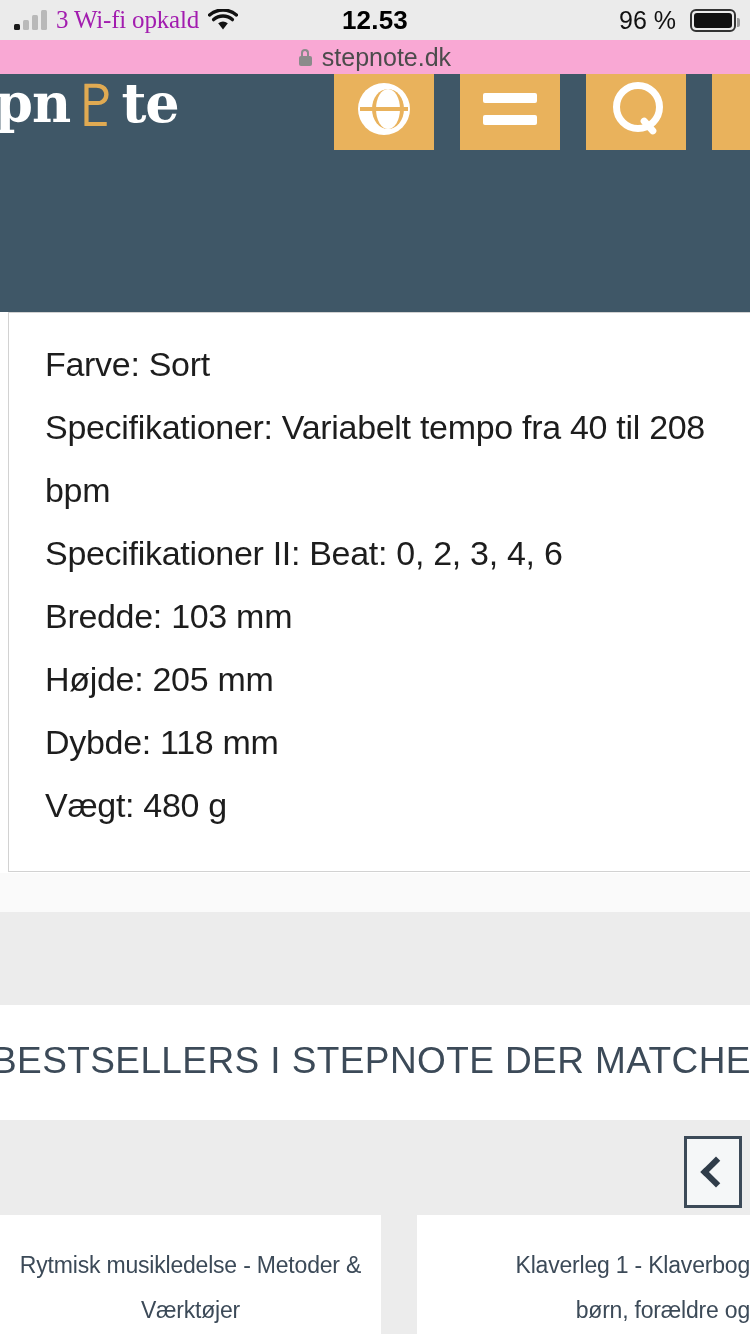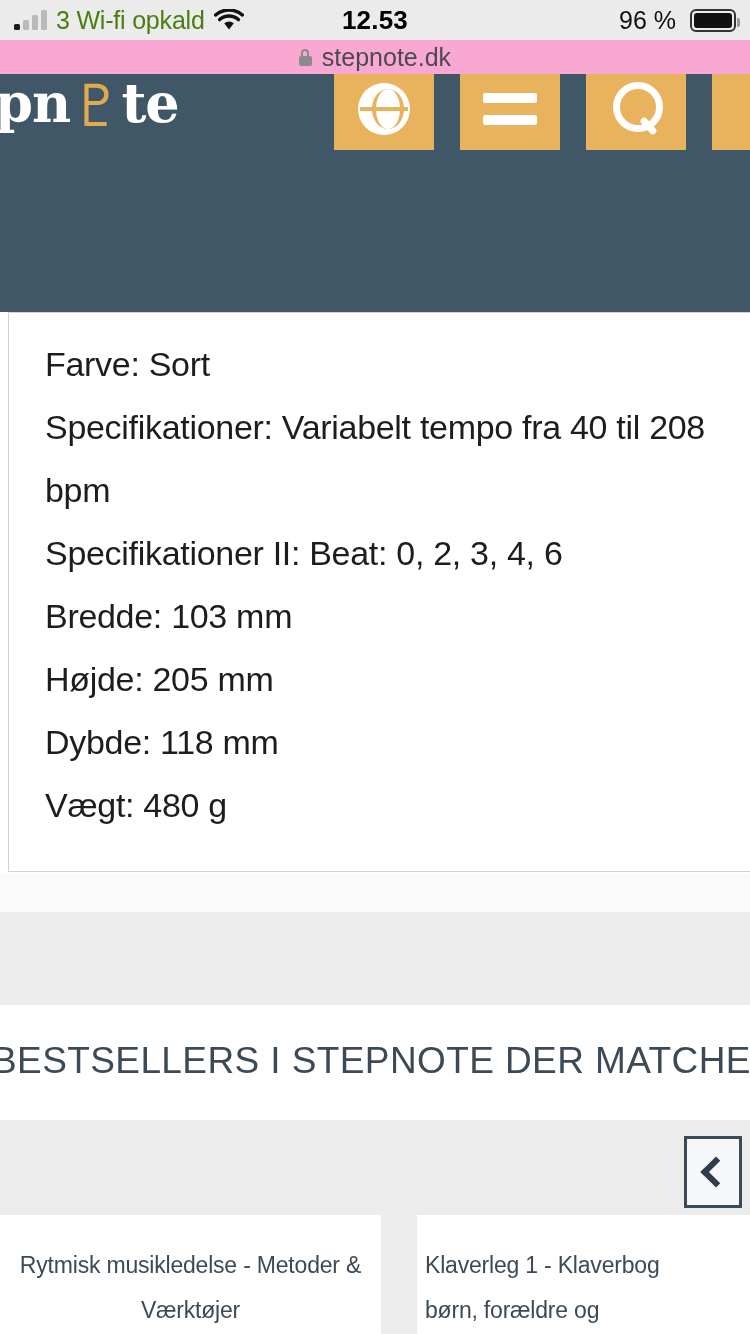--- a/index.html
+++ b/index.html
@@ -15,21 +15,21 @@
     position:absolute; top:0; left:0; width:750px; height:40px;
     background:#ebebeb; display:flex; align-items:center;
   }
   .sb-left { display:flex; align-items:center; gap:9px; padding-left:14px; flex:0 0 auto; }
   .sig { display:flex; align-items:flex-end; gap:3px; height:20px; }
   .sig i { display:block; width:6px; background:#b9b9b9; border-radius:1.5px; }
   .sig i:nth-child(1){ height:6px; background:#1b1b1b; }
   .sig i:nth-child(2){ height:10px; }
   .sig i:nth-child(3){ height:15px; }
   .sig i:nth-child(4){ height:20px; }
-  .sb-carrier { font-size:25px; color:#4d7c0f; letter-spacing:-0.2px; }
+  .sb-carrier { font-size:25px; color:#a21caf; letter-spacing:-0.2px;font-family:Liberation Serif, serif; }
   .wifi { width:30px; height:22px; position:relative; }
   .sb-center {
     position:absolute; left:0; right:0; text-align:center;
     font-size:26px; font-weight:bold; color:#000000; letter-spacing:0.2px;
   }
   .sb-right {
     margin-left:auto; padding-right:14px; display:flex; align-items:center; gap:14px;
     position:relative; z-index:2;
   }
   .sb-batt-text { font-size:25px; color:#111; }
@@ -140,21 +140,21 @@
     background:#ffffff; height:119px; display:flex; align-items:flex-start;
     justify-content:center; padding-top:28px;
   }
   .card.c1 { width:381px; }
   .card-gap { width:36px; }
   .card.c2 { width:333px; }
   .card-title {
     font-size:23px; color:#3c4a58; line-height:45px; text-align:center;
     letter-spacing:-0.2px;
   }
-  .card.c2 .card-title { white-space:nowrap; text-align:left; width:380px; margin-left:8px; }
+  .card.c2 .card-title { white-space:nowrap; text-align:right; width:380px; margin-left:8px; }
 </style>
 </head>
 <body>
 
 <div id="viewport">
 
   <div class="statusbar">
     <div class="sb-left">
       <span class="sig">
           <i></i>

